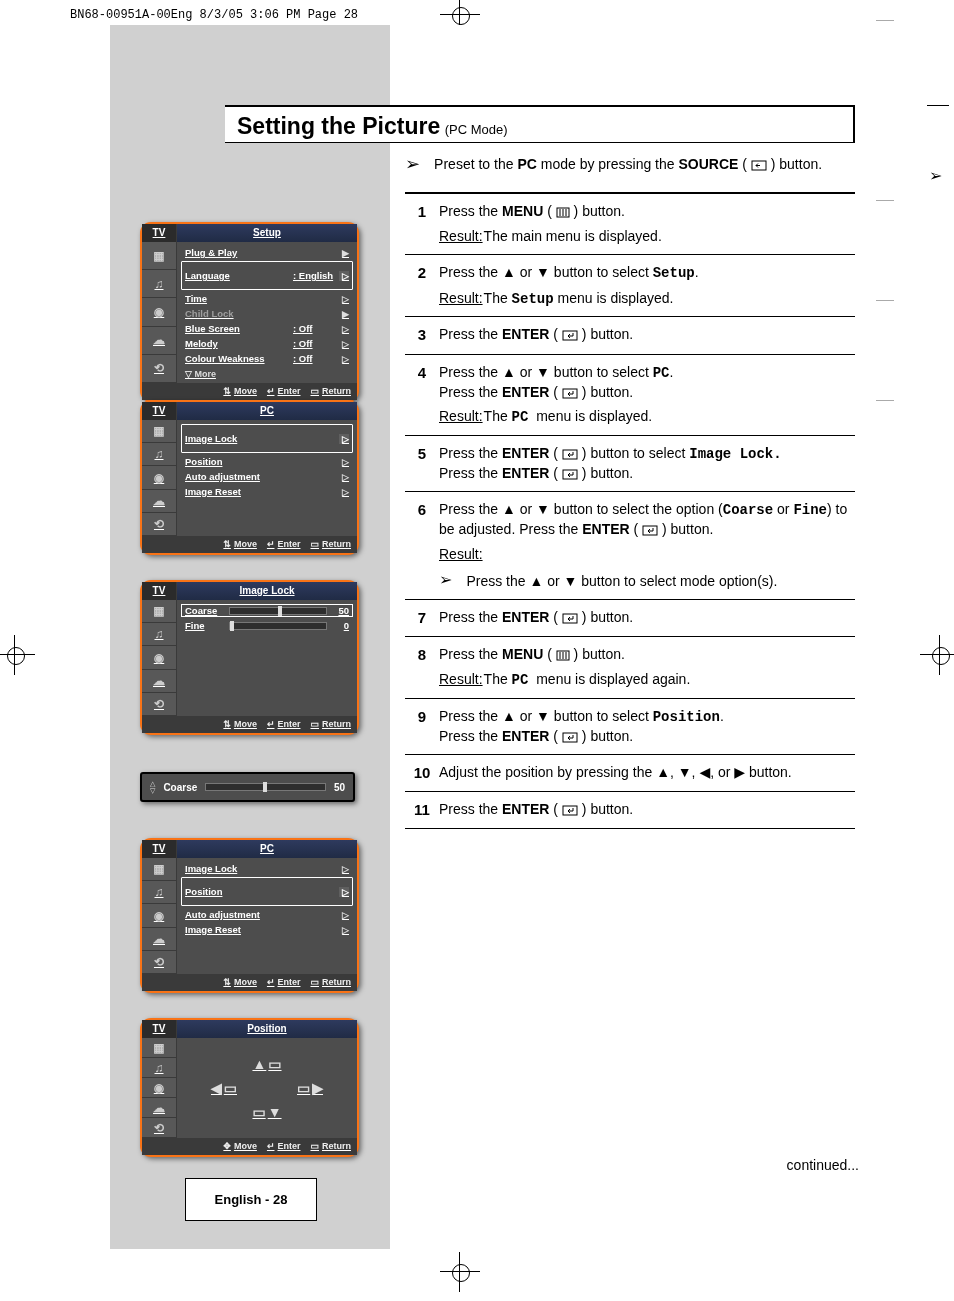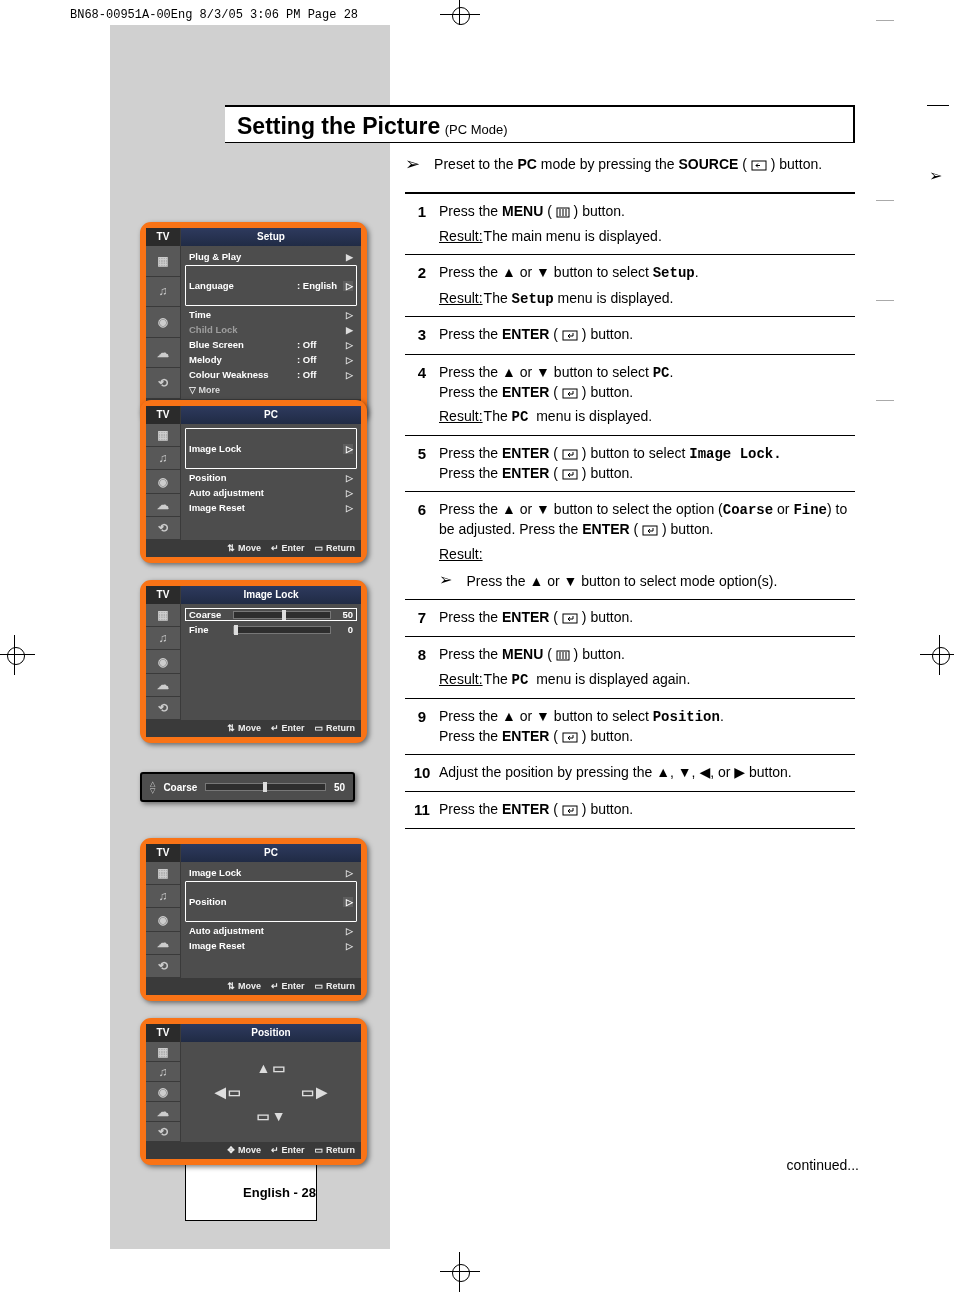--- a/index.html
+++ b/index.html
@@ -158,40 +158,41 @@
     position: absolute;
     right: 95px;
     bottom: 128px;
     font-size: 14px;
   }
   .pagefoot {
     position: absolute;
     left: 185px;
     bottom: 80px;
     width: 130px;
-    text-align: right;
+    text-align: center;
     font-size: 13px;
     font-weight: 700;
     background: #fff;
     border: 1px solid #000;
-    padding: 20px 0;
+    padding: 13px 0;
   }
 
   
   .osd {
     position: absolute;
     left: 140px;
     width: 215px;
     background: #4d4d4d;
-    border: 6px solid #f97316;
+    border: 2px solid #f97316;
     border-radius: 11px;
     color: #fff;
     font-size: 10px;
     font-weight: 700;
     box-shadow: 2px 2px 5px rgba(0,0,0,.5);
+    text-decoration: underline;
   }
   .osd .hdr {
     display: flex;
     height: 18px;
     background: #2b2b2b;
   }
   .osd .hdr .tv {
     width: 34px;
     text-align: center;
     line-height: 18px;
@@ -240,21 +241,21 @@
     font-weight: 700;
     font-size: 9.5px;
   }
   .osd .item.dim { color: #9e9e9e; }
   .osd .item .lab { flex: 1; }
   .osd .item .val { width: 46px; }
   .osd .item .ar { width: 10px; text-align: right; color: #ddd; font-size:9px;}
   .osd .item.sel {
     border: 1px solid #fff;
     border-radius: 1px;
-    padding: 14px 3px;
+    padding: 8px 3px;
   }
   .osd .item.sel .ar { color:#fff; background:rgba(255,255,255,.1);}
   .osd .more { font-size: 9px; padding: 2px 4px; color:#ddd;}
   .osd .foot {
     display: flex;
     justify-content: flex-end;
     gap: 10px;
     padding: 3px 6px 4px 6px;
     font-size: 9px;
     background: #3a3a3a;

